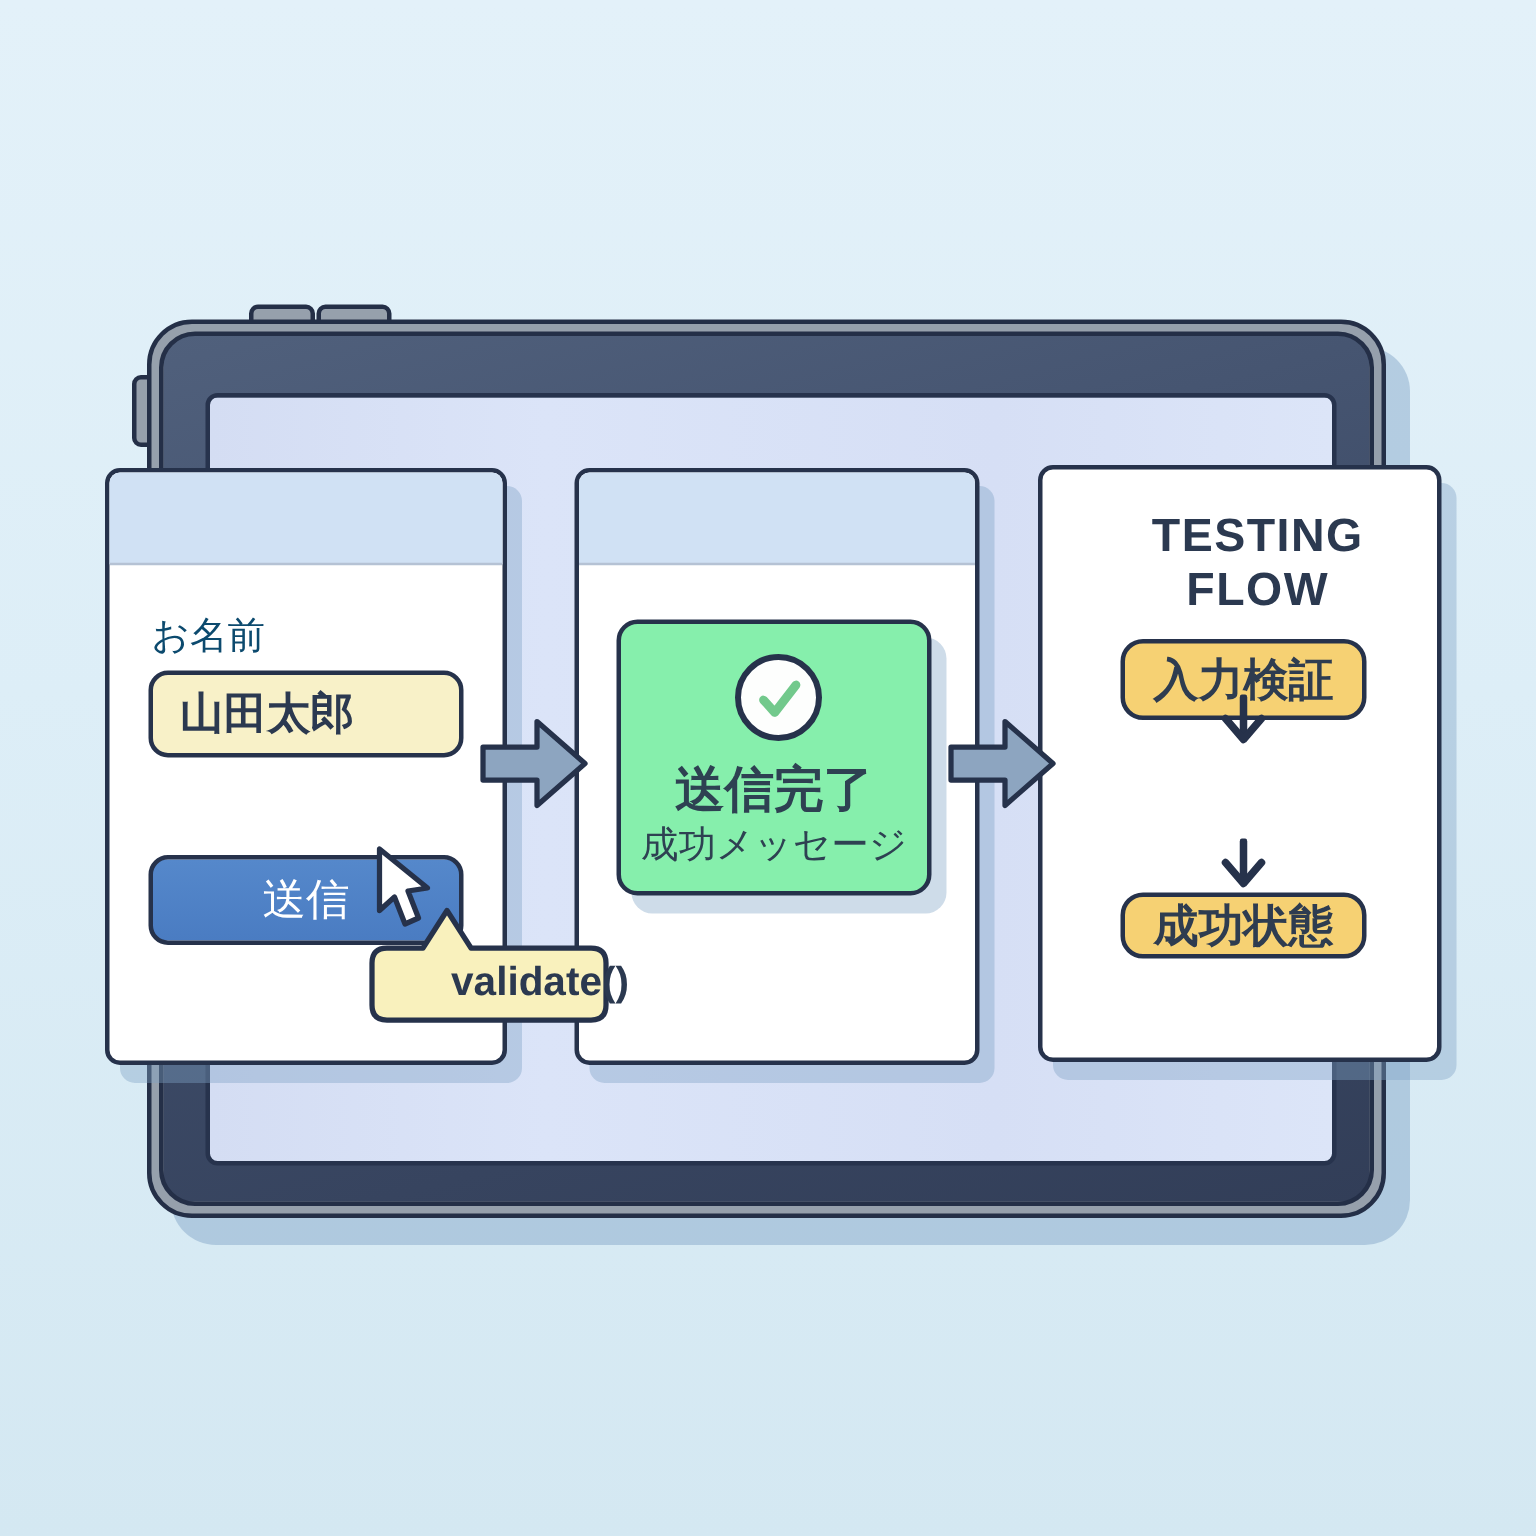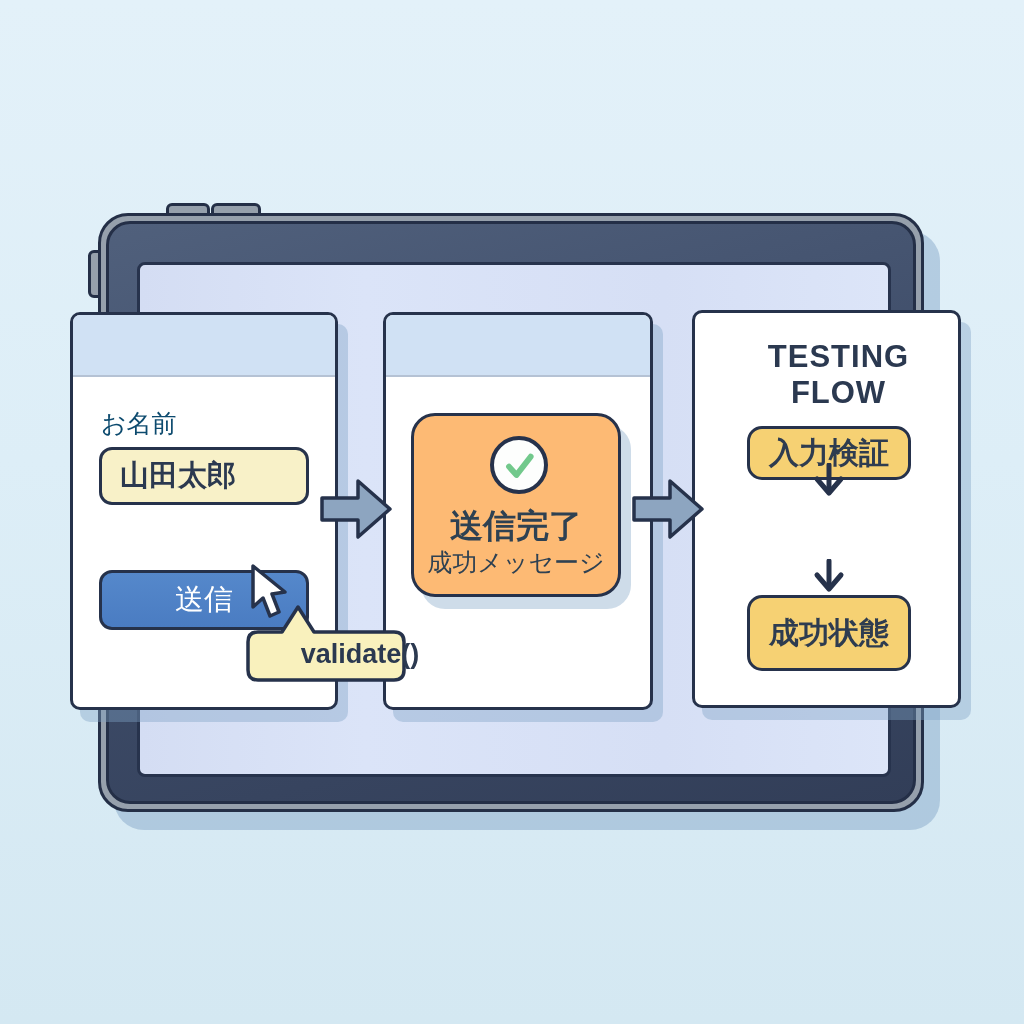--- a/index.html
+++ b/index.html
@@ -46,40 +46,40 @@
               font-size:29px;font-weight:400;color:#ffffff;margin-top:27px;}
 
   .cursor{position:absolute;left:249px;top:564px;width:46px;height:56px;z-index:6;}
   .callout-svg{position:absolute;left:246px;top:604px;width:162px;height:80px;z-index:5;}
   .callout-text{position:absolute;left:246px;top:632px;width:162px;height:44px;z-index:5;
                 display:flex;align-items:center;justify-content:center;
                 font-size:27px;font-weight:700;color:#2b3950;padding-left:33px;}
 
   
   .result-box{position:absolute;left:25px;top:98px;width:210px;height:184px;box-sizing:border-box;
-              background:#fdba74;border:3.5px solid #26324b;border-radius:24px;
+              background:#86efac;border:3.5px solid #26324b;border-radius:14px;
               box-shadow:10px 12px 0 rgba(127,162,197,0.38);text-decoration:underline;}
   .check-circle{position:absolute;left:76px;top:20px;width:58px;height:58px;box-sizing:border-box;
                 background:#fdfefd;border:4px solid #26324b;border-radius:50%;
                 display:flex;align-items:center;justify-content:center;}
   .result-title{position:absolute;left:0;right:0;top:88px;text-align:center;
                 font-size:33px;font-weight:700;color:#2e4152;}
   .result-sub{position:absolute;left:0;right:0;top:130px;text-align:center;
               font-size:25px;font-weight:500;color:#2e4152;}
 
   
   .flow-title{position:absolute;left:0;right:0;top:26px;text-align:center;
               font-size:31px;font-weight:800;letter-spacing:1px;color:#2b3950;margin-left:24px;}
   .step{position:absolute;left:52px;width:164px;box-sizing:border-box;
         background:#f6d173;border:3.5px solid #26324b;border-radius:15px;
         display:flex;align-items:center;justify-content:center;
         font-size:30px;font-weight:700;color:#2e3c50;}
   .step1{top:88px;height:54px;margin-top:25px;}
   .step2{top:187px;height:58px;}
-  .step3{top:282px;height:76px;}
+  .step3{top:282px;height:44px;}
   .down-arrow{position:absolute;left:114px;width:40px;}
   .da1{top:150px;height:38px;}
   .da2{top:246px;height:38px;}
 
   
   .big-arrow{position:absolute;top:477px;width:74px;height:64px;z-index:4;}
   .big-arrow.a1{left:320px;}
   .big-arrow.a2{left:632px;}
 </style>
 </head>

